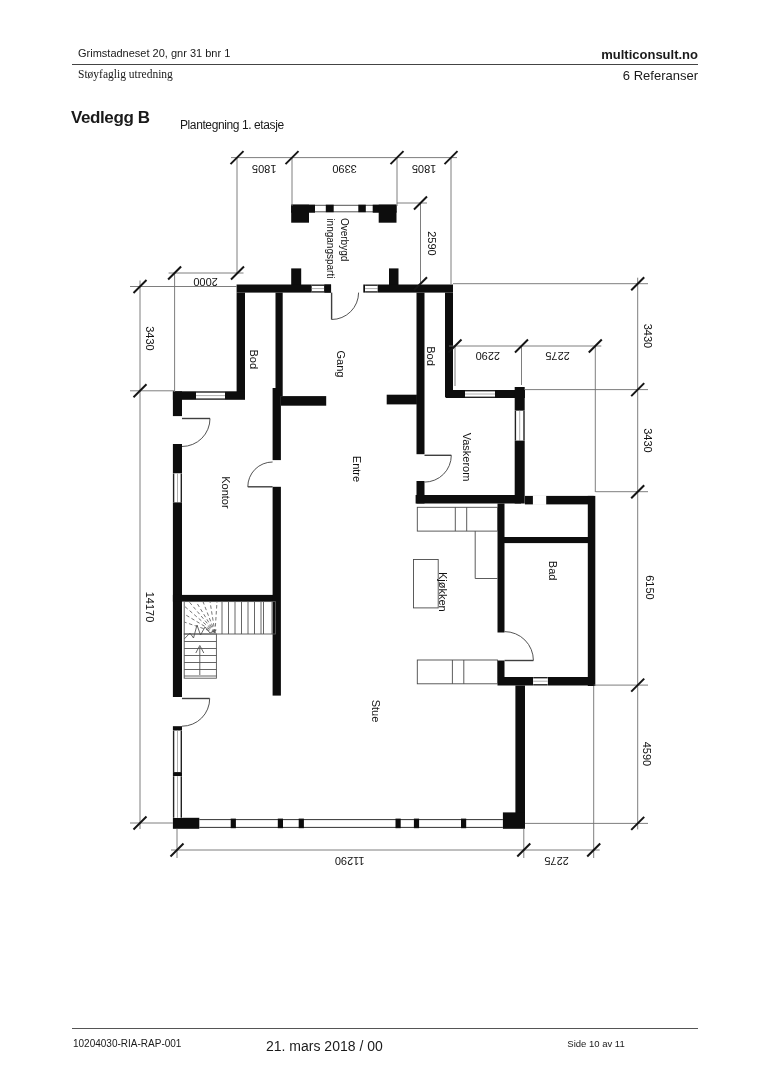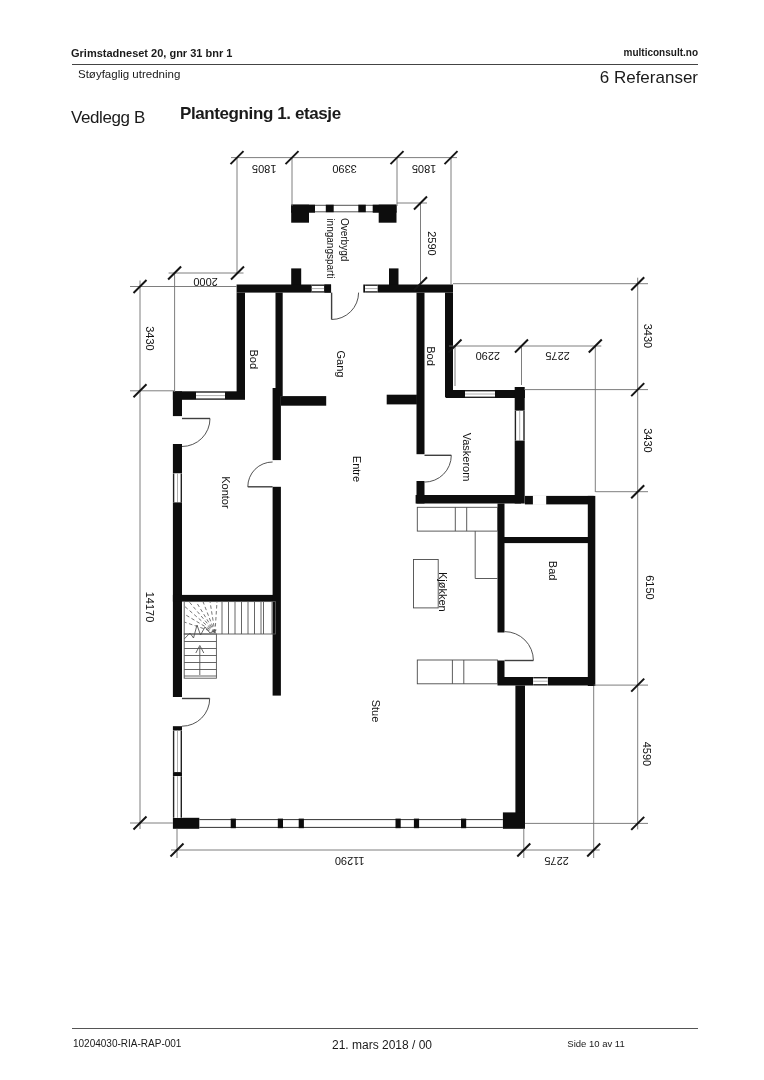--- a/index.html
+++ b/index.html
@@ -4,33 +4,33 @@
 <title>Plantegning</title>
 <style>
   html,body{margin:0;padding:0;}
   body{width:764px;height:1080px;background:#ffffff;position:relative;overflow:hidden;
        font-family:"Liberation Sans",sans-serif;color:#1a1a1a;}
   .abs{position:absolute;}
 </style>
 </head>
 <body>
 
-<div class="abs" style="left:71px;top:47px;font-size:11px;font-weight:bold;">Grimstadneset 20, gnr 31 bnr 1</div>
-
-<div class="abs" style="left:498px;top:47px;width:200px;text-align:right;font-size:10px;font-weight:bold;">multiconsult.no</div>
+<div class="abs" style="left:78px;top:47px;font-size:11px;font-weight:normal;">Grimstadneset 20, gnr 31 bnr 1</div>
+
+<div class="abs" style="left:498px;top:47px;width:200px;text-align:right;font-size:13px;font-weight:bold;">multiconsult.no</div>
 
 <div class="abs" style="left:72px;top:64px;width:626px;height:1px;background:#444;"></div>
 
-<div class="abs" style="left:78px;top:68px;font-size:11.5px;">Støyfaglig utredning</div>
-
-<div class="abs" style="left:498px;top:68px;width:200px;text-align:right;font-size:17px;">6 Referanser</div>
-
-<div class="abs" style="left:71px;top:108px;font-size:17px;font-weight:normal;letter-spacing:-0.4px;">Vedlegg B</div>
-
-<div class="abs" style="left:180px;top:104px;font-size:17px;font-weight:bold;letter-spacing:-0.4px;">Plantegning 1. etasje</div>
+<div class="abs" style="left:78px;top:68px;font-size:11.5px;font-family:Liberation Serif, serif;">Støyfaglig utredning</div>
+
+<div class="abs" style="left:498px;top:68px;width:200px;text-align:right;font-size:13px;">6 Referanser</div>
+
+<div class="abs" style="left:71px;top:108px;font-size:17px;font-weight:bold;letter-spacing:-0.4px;">Vedlegg B</div>
+
+<div class="abs" style="left:180px;top:118px;font-size:12px;font-weight:normal;letter-spacing:-0.4px;">Plantegning 1. etasje</div>
 
 <svg class="abs" style="left:0;top:0;filter:blur(0.3px);" width="764" height="1080" viewBox="0 0 764 1080">
 
 <g>
       <line x1="291.0" y1="205.3" x2="396.5" y2="205.3" stroke="#3f3f3f" stroke-width="0.9"></line>
       <line x1="291.0" y1="211.8" x2="396.5" y2="211.8" stroke="#3f3f3f" stroke-width="0.9"></line>
     </g>
 
 <g>
       <rect x="291.2" y="204.7" width="23.8" height="8.0" fill="#0d0d0d"></rect>
@@ -468,15 +468,15 @@
       <line x1="587.2" y1="856.5" x2="600.2" y2="843.5" stroke="#151515" stroke-width="2.0"></line>
       <text x="349.7" y="860.5" font-size="11.0px" fill="#111" font-weight="normal" text-anchor="middle" dominant-baseline="central" transform="rotate(180 349.7 860.5)" font-family="Liberation Sans, sans-serif">11290</text>
       <text x="556.6" y="860.5" font-size="11.0px" fill="#111" font-weight="normal" text-anchor="middle" dominant-baseline="central" transform="rotate(180 556.6 860.5)" font-family="Liberation Sans, sans-serif">2275</text>
     </g>
 </svg>
 
 <div class="abs" style="left:72px;top:1028px;width:626px;height:1px;background:#555;"></div>
 
 <div class="abs" style="left:73px;top:1038px;font-size:10px;">10204030-RIA-RAP-001</div>
 
-<div class="abs" style="left:282px;top:1038px;width:200px;text-align:center;font-size:12px;">21. mars 2018 / 00</div>
+<div class="abs" style="left:266px;top:1038px;width:200px;font-size:14px;">21. mars 2018 / 00</div>
 
 <div class="abs" style="left:496px;top:1038px;width:200px;text-align:center;font-size:9.5px;">Side 10 av 11</div>
 
 </body></html>

